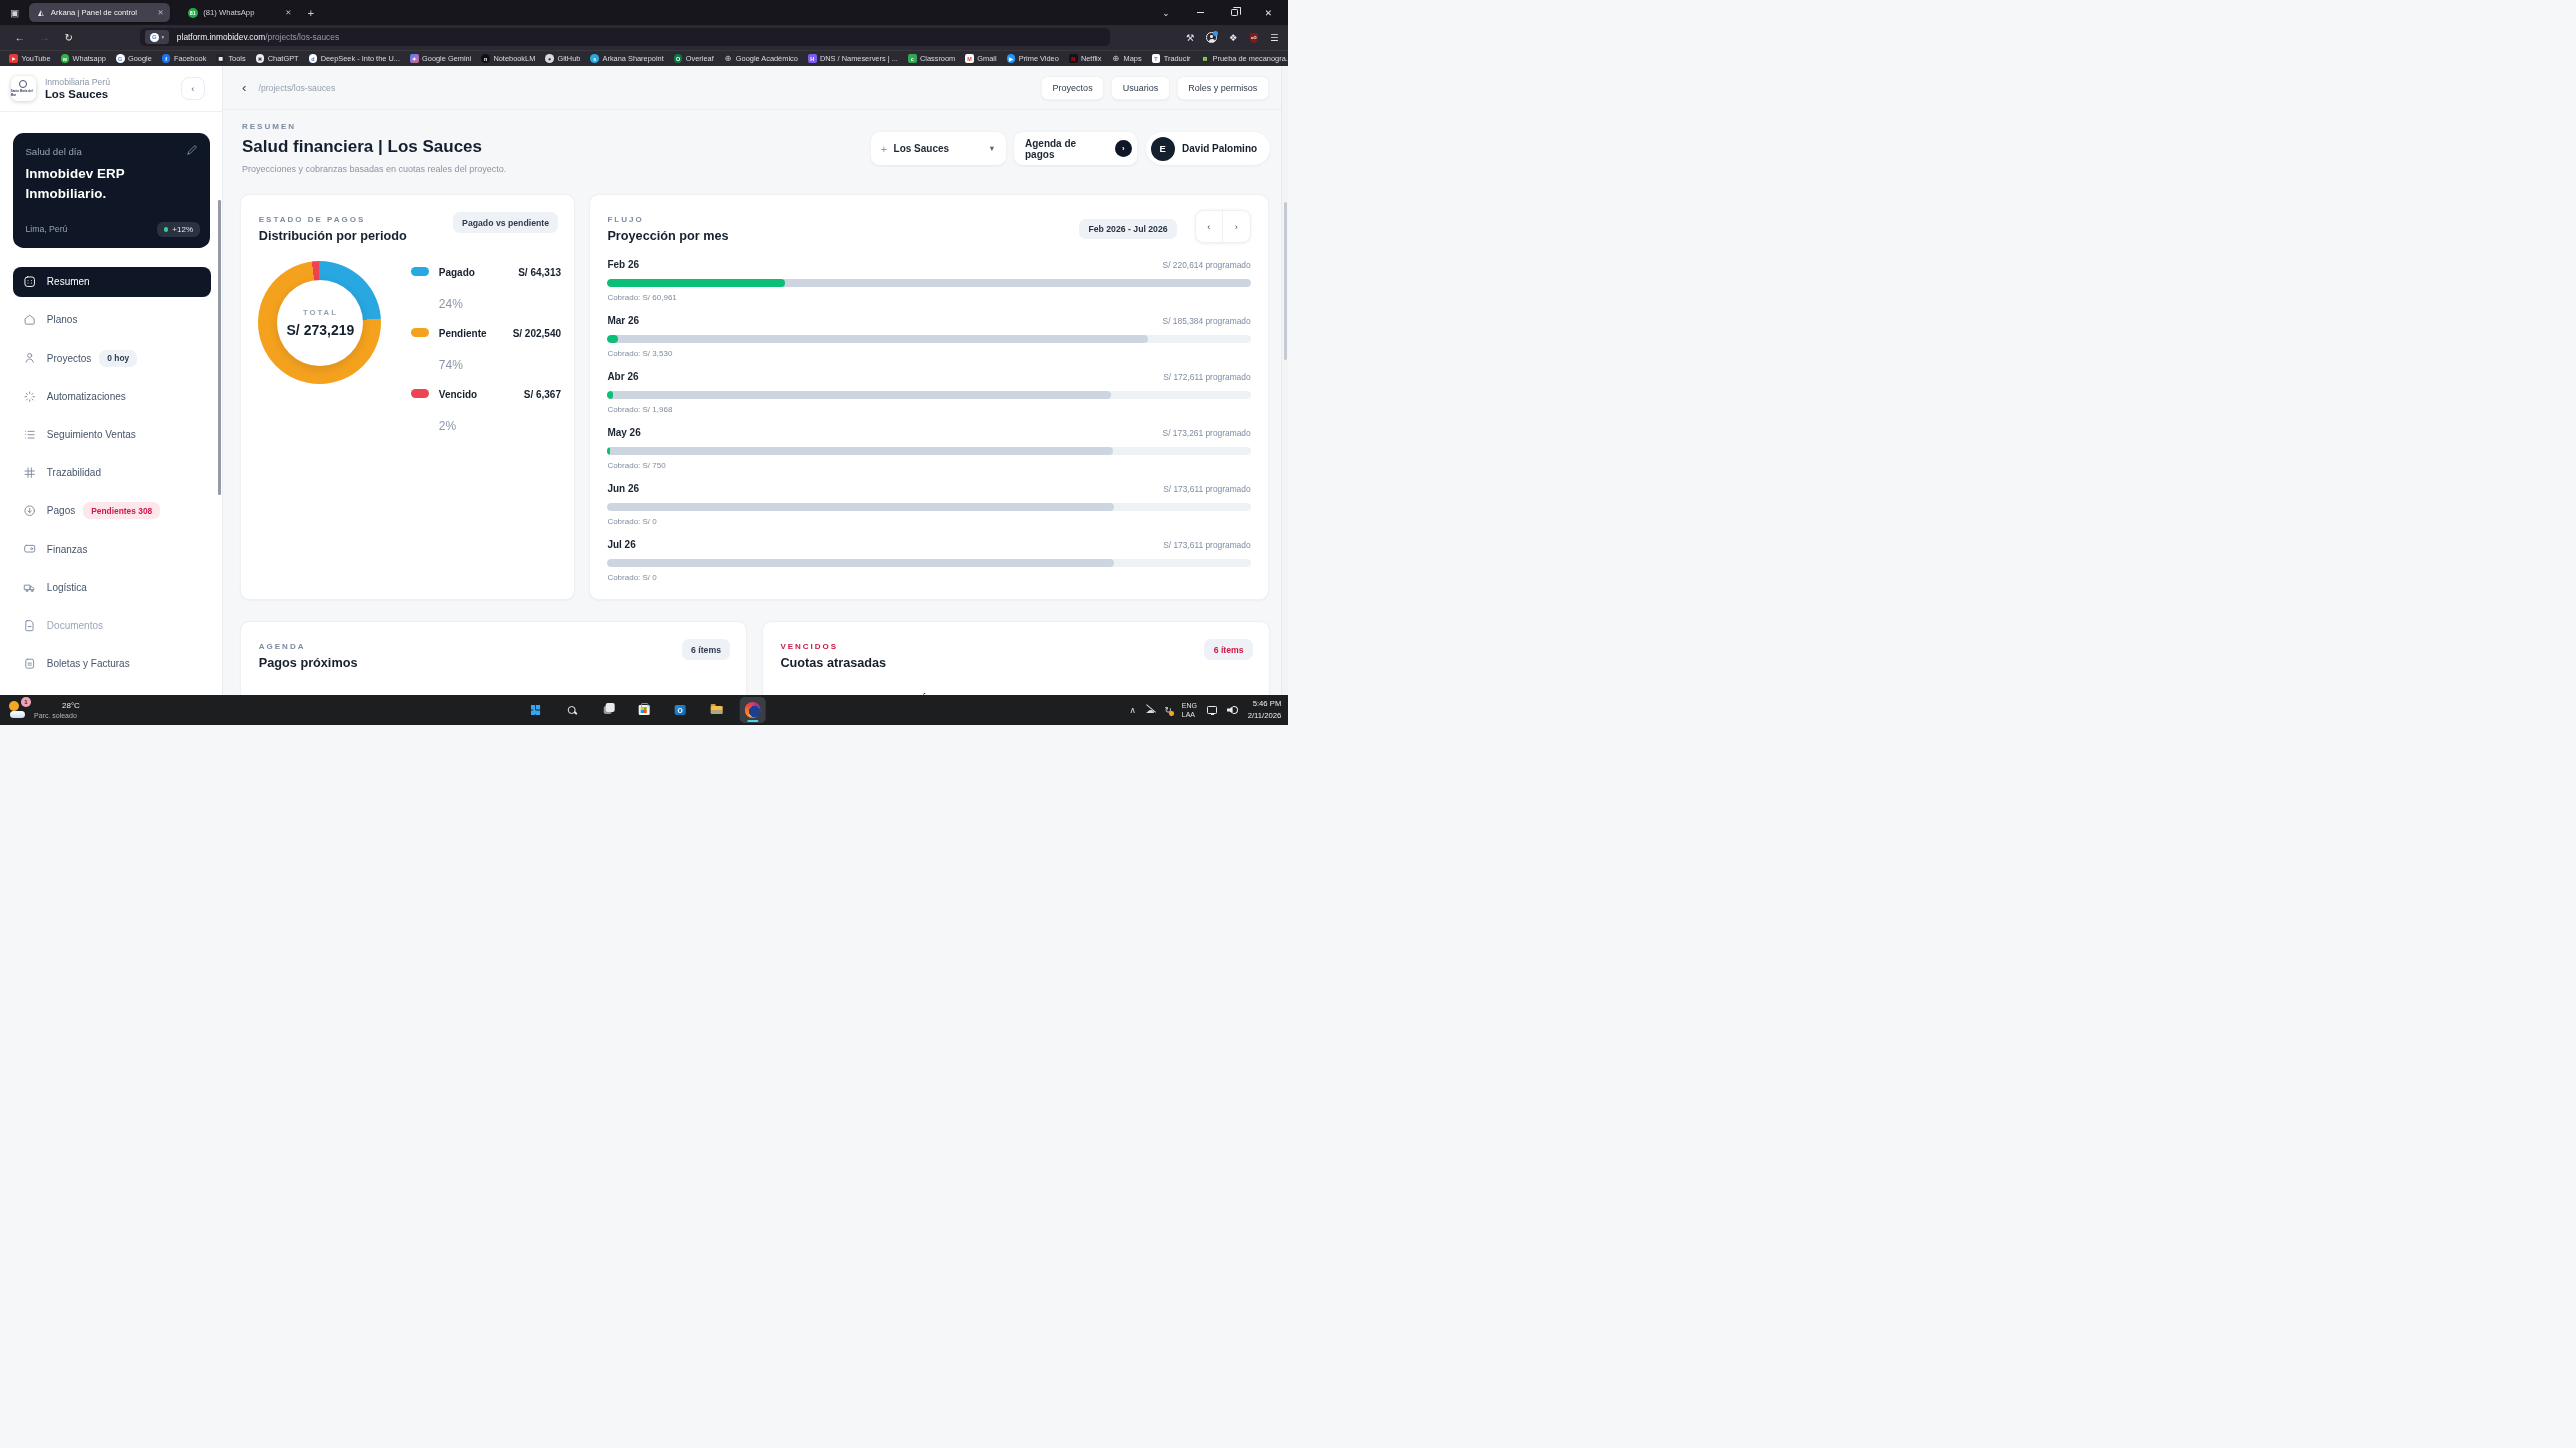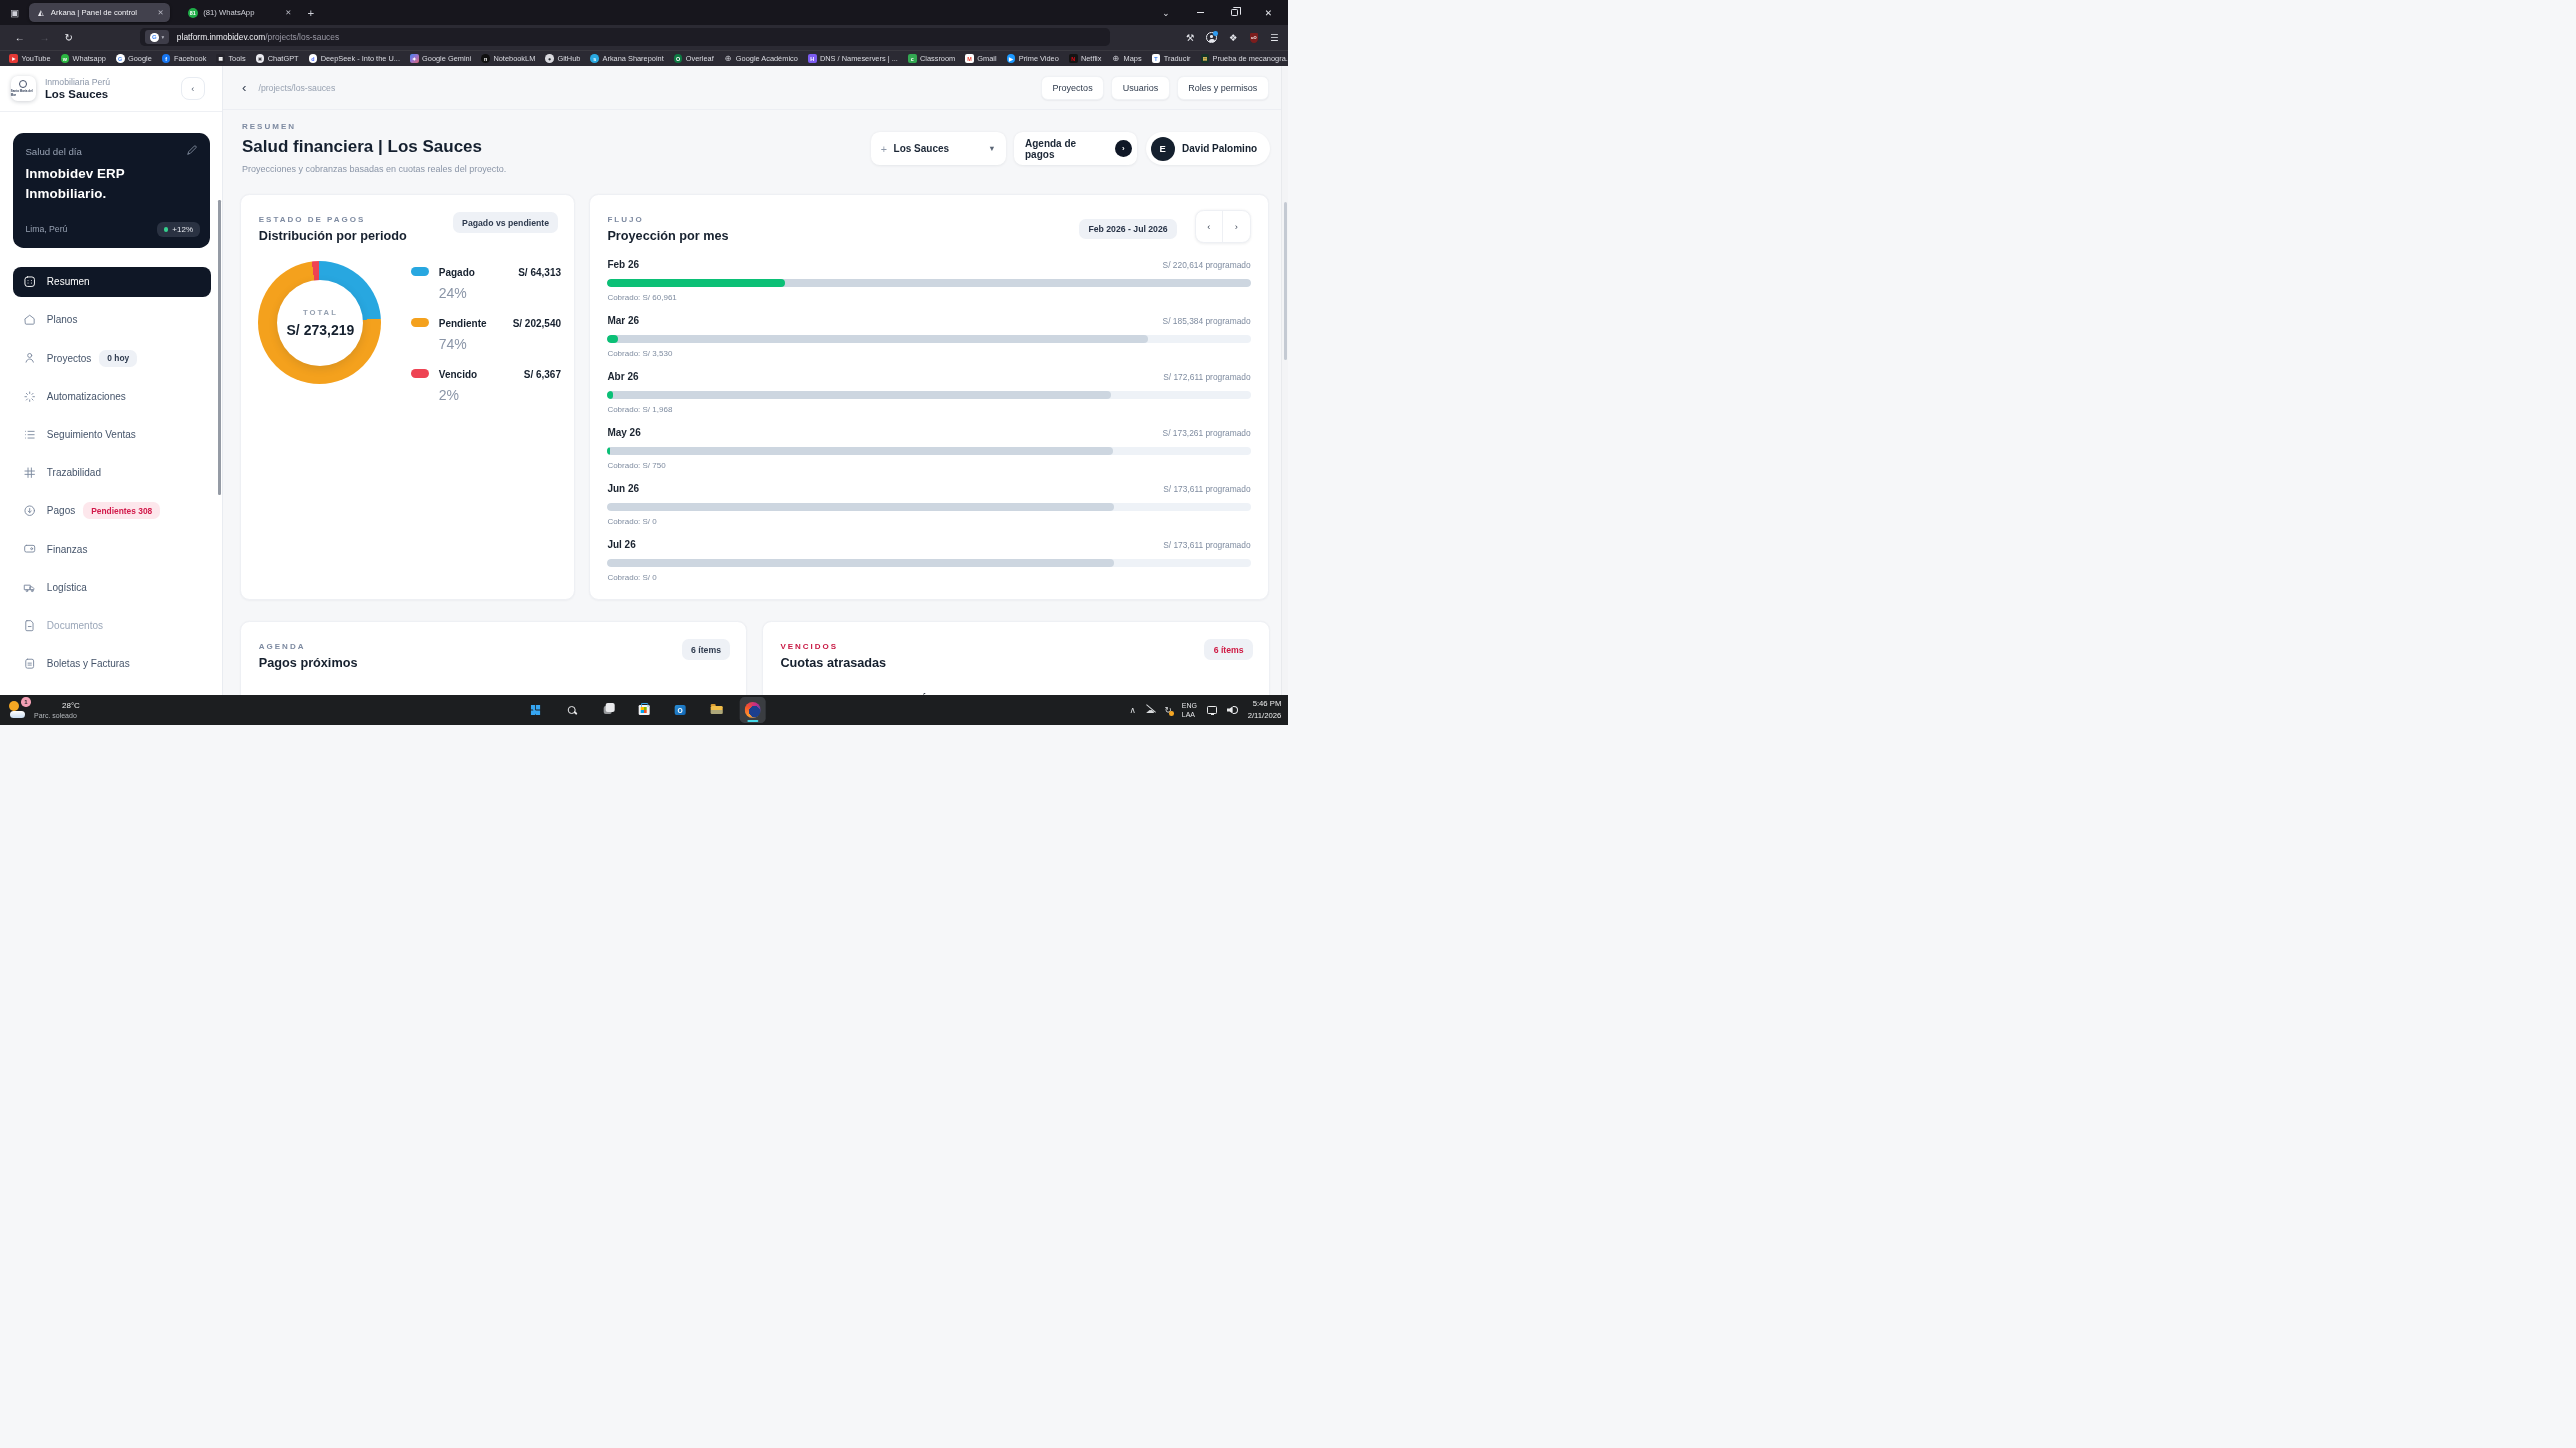--- a/index.html
+++ b/index.html
@@ -169,21 +169,21 @@
   .donut { position:absolute; left:17px; top:66px; width:123px; height:123px; border-radius:50%; }
   .donut-hole { position:absolute; left:19px; top:19px; width:86px; height:86px; border-radius:50%;
                 background:#fff; box-shadow:0 2.7px 9.4px rgba(20,30,55,.12); display:flex;
                 flex-direction:column; align-items:center; justify-content:center; gap:4.7px; }
   .total-label { font-size:7.7px; letter-spacing:2px; color:#95a0b0; font-weight:bold; }
   .total-value { font-size:14px; font-weight:bold; color:#15202e; }
   .legend { position:absolute; left:170px; top:72px; right:13.4px; }
   .lrow { display:flex; margin-bottom:17px; }
   .lswatch { width:18px; height:9.4px; border-radius:4.7px; flex:0 0 auto; margin-right:9.4px; }
   .llabel { font-size:10px; font-weight:bold; color:#16202e; }
-  .lpct { font-size:14px; color:#8a95a7; margin-top:7px; }
+  .lpct { font-size:12px; color:#8a95a7; margin-top:19px; }
   .lval { margin-left:auto; font-size:10px; font-weight:bold; color:#16202e; }
 
   
   .range-badge { position:absolute; top:23.5px; right:91px; background:#eef1f6; border-radius:6.7px;
                  padding:5.4px 9.4px; font-size:8.7px; font-weight:bold; color:#273246; }
   .flujo-nav { position:absolute; top:15.4px; right:17.4px; width:56px; height:33px; background:#fff;
                border:0.7px solid #eef0f4; border-radius:8.7px; box-shadow:0 0.7px 2.7px rgba(16,24,40,.07);
                display:flex; }
   .fn-btn { flex:1; display:flex; align-items:center; justify-content:center; color:#3c4657; font-size:9.4px; }
   .fn-btn:first-child { border-right:0.7px solid #eef0f4; }

